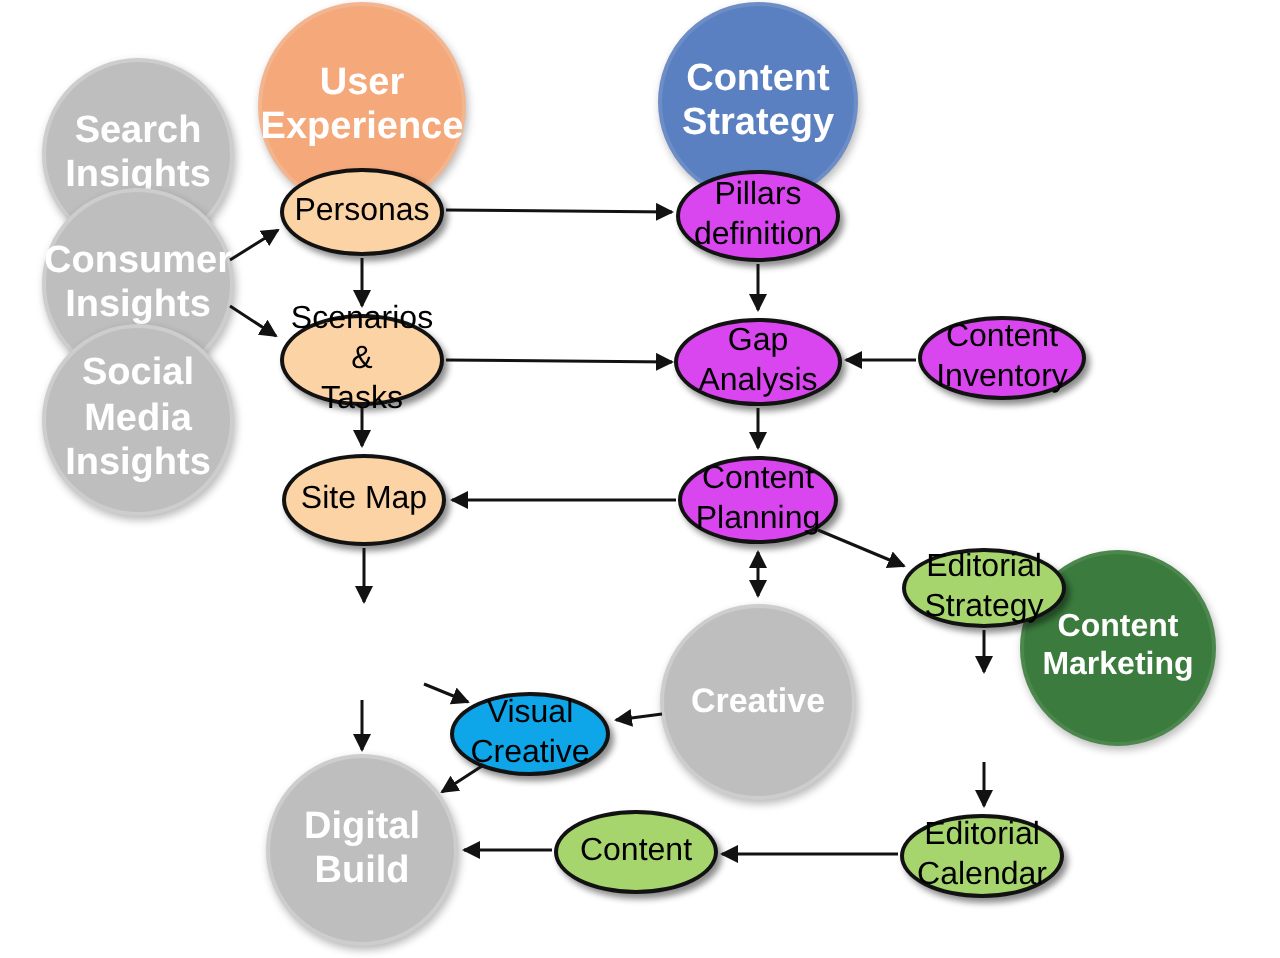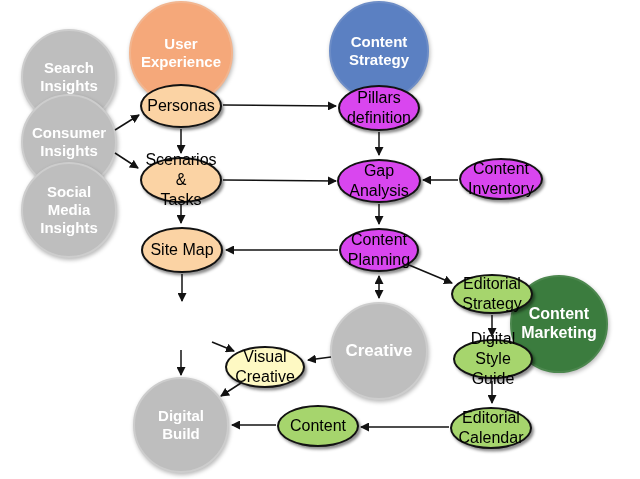--- a/index.html
+++ b/index.html
@@ -23,42 +23,42 @@
     text-align:center;
     border-radius:50%;
   }
   .lbl { white-space:pre-line; }
 
   
   .circle {
     z-index:1;
     color:#ffffff;
     font-weight:bold;
-    font-size:15px;
+    font-size:19px;
     line-height:1.18;
     box-shadow:1px 2px 4px rgba(0,0,0,0.28);
   }
   .c-gray   { background:#bebebe; border:2px solid #cdcdcd; }
   .c-orange { background:#f5a87a; border:2px solid #f2b58f; }
   .c-blue   { background:#5b80c2; border:2px solid #6d8dc7; }
   .c-dgreen { background:#3b7c3e; border:2px solid #4c874e; }
 
   
   .ellipse {
     z-index:2;
     color:#000000;
     font-size:16px;
     line-height:1.25;
     border:2px solid #121212;
     box-shadow:2px 2.5px 3px rgba(0,0,0,0.45);
   }
   .e-peach  { background:#fbd3a4; }
   .e-blue   { background:#d946ef; }
   .e-green  { background:#a6d56d; }
-  .e-white  { background:#fef9c3; }
+  .e-white  { background:#0ea5e9; }
 
   
   #n-search-insights        { left:21px;  top:29px;  width:96px;  height:96px; }
   #n-consumer-insights      { left:21px;  top:94px;  width:96px;  height:96px;justify-content:center; }
   #n-social-media-insights  { left:21px;  top:162px; width:96px;  height:96px; }
   #n-user-experience        { left:129px; top:1px;   width:104px; height:104px; }
   #n-content-strategy       { left:329px; top:1px;   width:100px; height:100px; }
   #n-creative               { left:330px; top:302px; width:98px;  height:98px; font-size:17px; }
   #n-digital-build          { left:133px; top:377px; width:96px;  height:96px; }
   #n-content-marketing      { left:510px; top:275px; width:98px;  height:98px; font-size:16px; }
@@ -144,24 +144,20 @@
     <span class="lbl">Content
 Inventory</span>
   </div>
   <div class="node ellipse e-blue" id="n-content-planning">
     <span class="lbl">Content
 Planning</span>
   </div>
   <div class="node ellipse e-green" id="n-editorial-strategy">
     <span class="lbl">Editorial
 Strategy</span>
-  </div>
-  <div class="node ellipse e-green" id="n-digital-style-guide">
-    <span class="lbl">Digital Style
-Guide</span>
   </div>
   <div class="node ellipse e-green" id="n-editorial-calendar">
     <span class="lbl">Editorial
 Calendar</span>
   </div>
   <div class="node ellipse e-green" id="n-content">
     <span class="lbl">Content</span>
   </div>
   <div class="node ellipse e-white" id="n-visual-creative">
     <span class="lbl">Visual

